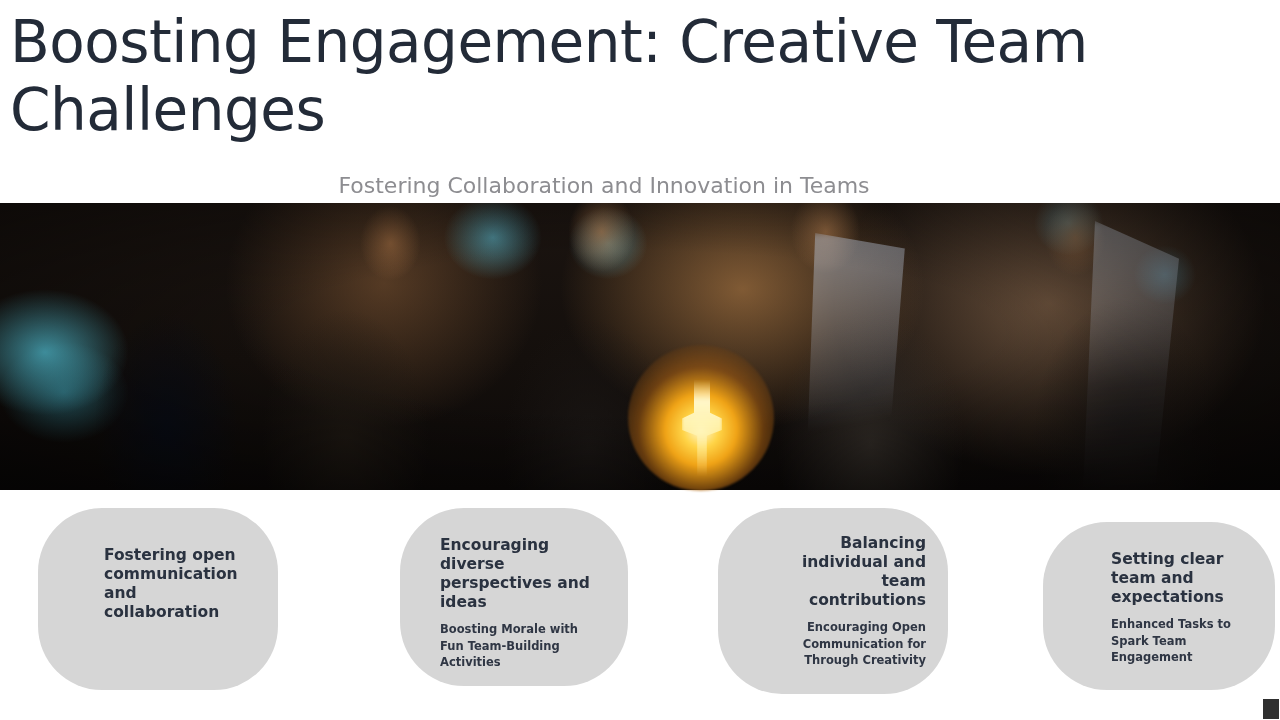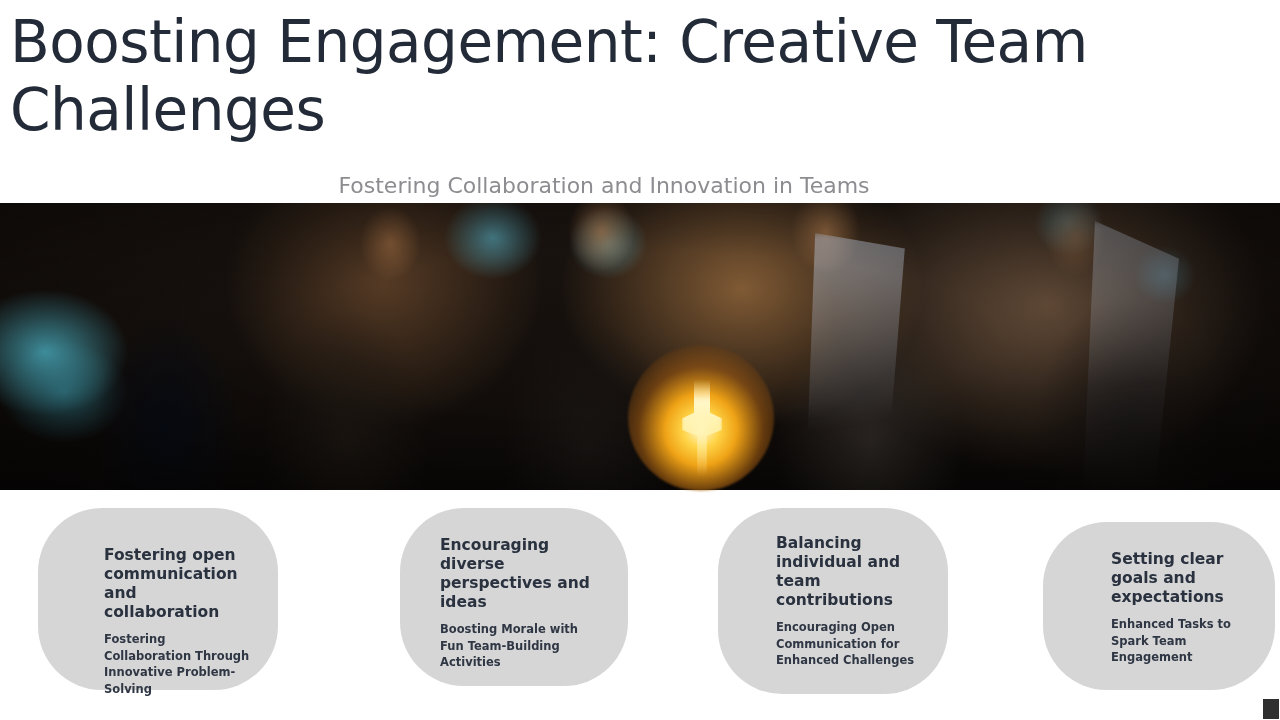--- a/index.html
+++ b/index.html
@@ -125,41 +125,40 @@
     <div class="hero-layer hero-vign"></div>
   </div>
   <div class="bulb"></div>
   <div class="bulb-filament"></div>
 
   <div class="cards">
 
     <div class="card" style="left:38px; top:18px; width:240px; height:182px;text-decoration:underline;">
       <div class="card-text" style="left:66px; top:38px; width:150px;">
         <div class="card-title">Fostering open communication and collaboration</div>
-        <div class="card-sub">Fostering Collaboration Through Innovative Problem-Solving</div>
       </div>
     </div>
 
     <div class="card" style="left:400px; top:18px; width:228px; height:178px;">
       <div class="card-text" style="left:40px; top:28px; width:150px;">
         <div class="card-title">Encouraging diverse perspectives and ideas</div>
         <div class="card-sub">Boosting Morale with Fun Team-Building Activities</div>
       </div>
     </div>
 
-    <div class="card" style="left:718px; top:18px; width:230px; height:186px;">
+    <div class="card" style="left:718px; top:18px; width:230px; height:186px;text-align:right;">
       <div class="card-text" style="left:58px; top:26px; width:150px;">
         <div class="card-title">Balancing individual and team contributions</div>
-        <div class="card-sub">Encouraging Open Communication for Enhanced Challenges</div>
+        <div class="card-sub">Encouraging Open Communication for Through Creativity</div>
       </div>
     </div>
 
     <div class="card" style="left:1043px; top:32px; width:232px; height:168px;">
       <div class="card-text" style="left:68px; top:28px; width:150px;">
-        <div class="card-title">Setting clear goals and expectations</div>
+        <div class="card-title">Setting clear team and expectations</div>
         <div class="card-sub">Enhanced Tasks to Spark Team Engagement</div>
       </div>
     </div>
 
   </div>
 
   <div class="corner-mark"></div>
 </div>
 
 </body></html>

